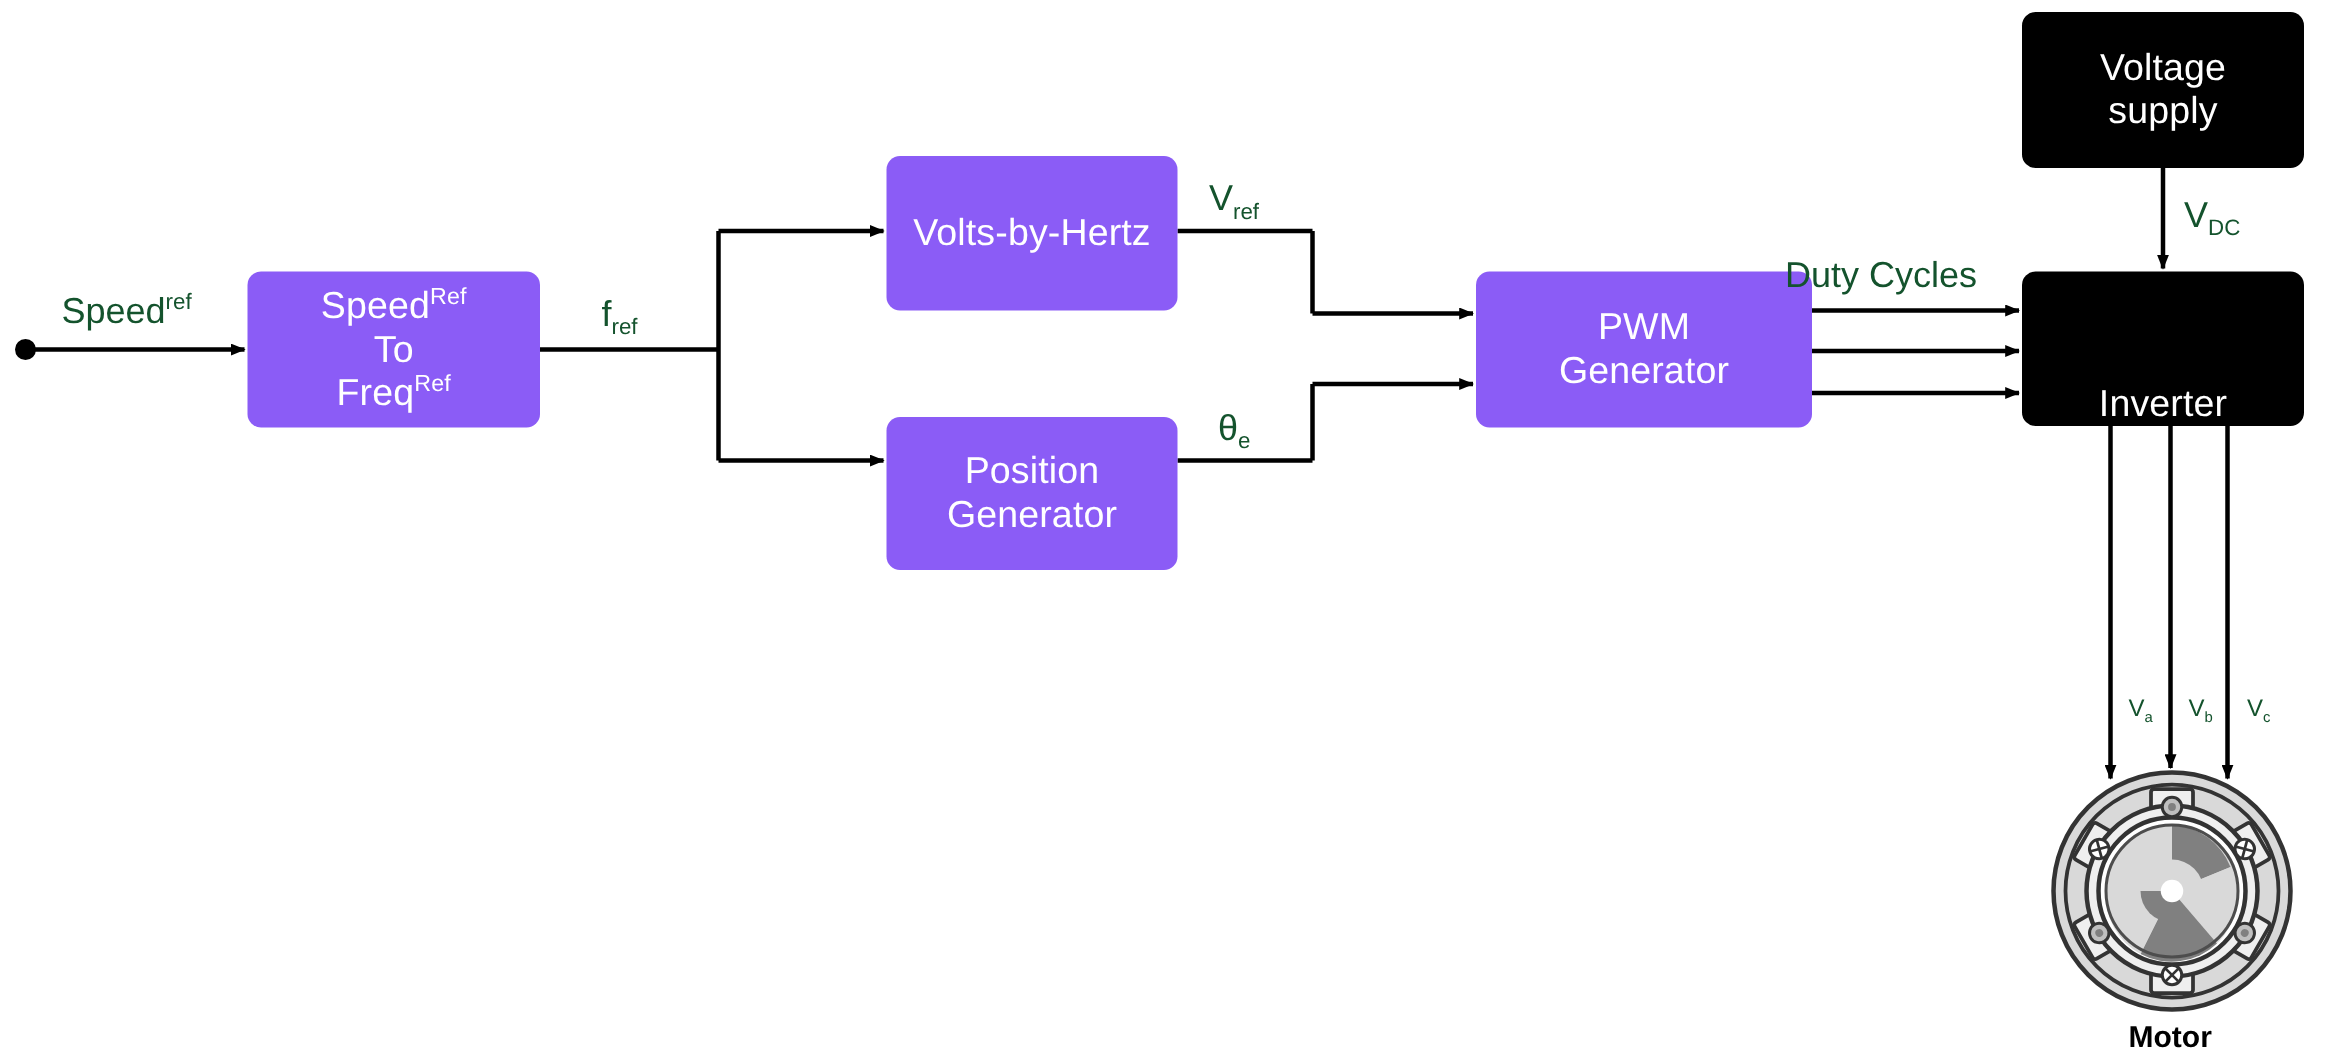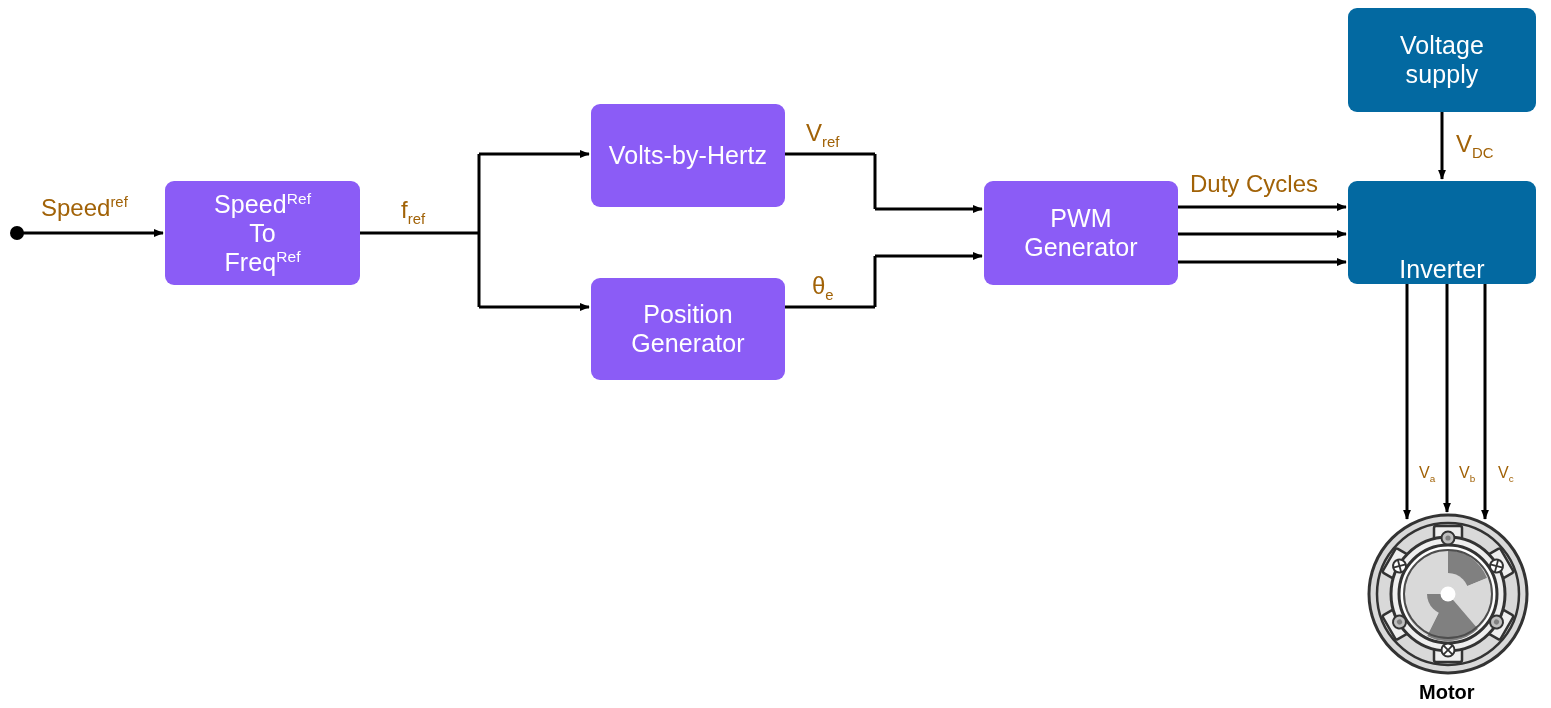--- a/index.html
+++ b/index.html
@@ -33,27 +33,27 @@
     display: flex;
     align-items: center;
     justify-content: center;
     text-align: center;
     color: #ffffff;
     font-size: 25px;
     line-height: 1.16;
     letter-spacing: 0.1px;
   }
   .block.blue  { background: #8b5cf6; }
-  .block.gray  { background: #0369a1; }
+  .block.gray  { background: #000000; }
   .block .inner { padding: 0 6px; }
   sup { font-size: 0.62em; vertical-align: super; line-height: 0; }
   sub { font-size: 0.62em; vertical-align: sub;  line-height: 0; }
   .wlabel {
     position: absolute;
-    color: #a16207;
+    color: #14532d;
     font-size: 24px;
     white-space: nowrap;
     line-height: 1;
   }
   .wlabel.small { font-size: 16px; margin-left: 43px; }
   .motor-caption {
     position: absolute;
     font-size: 20px;
     font-weight: bold;
     color: #000000;
@@ -114,21 +114,21 @@
   </div>
 
   <div class="block blue" style="left:591px; top:104px; width:194px; height:103px;">
     <span class="inner">Volts-by-Hertz</span>
   </div>
 
   <div class="block blue" style="left:591px; top:256px; width:194px; height:102px;margin-top:22px;">
     <span class="inner">Position<br>Generator</span>
   </div>
 
-  <div class="block blue" style="left:984px; top:181px; width:194px; height:104px;">
+  <div class="block blue" style="left:984px; top:181px; width:224px; height:104px;">
     <span class="inner">PWM<br>Generator</span>
   </div>
 
   <div class="block gray" style="left:1348px; top:8px; width:188px; height:104px;">
     <span class="inner">Voltage<br>supply</span>
   </div>
 
   <div class="block gray" style="left:1348px; top:181px; width:188px; height:103px;align-items:flex-end;">
     <span class="inner">Inverter</span>
   </div>

